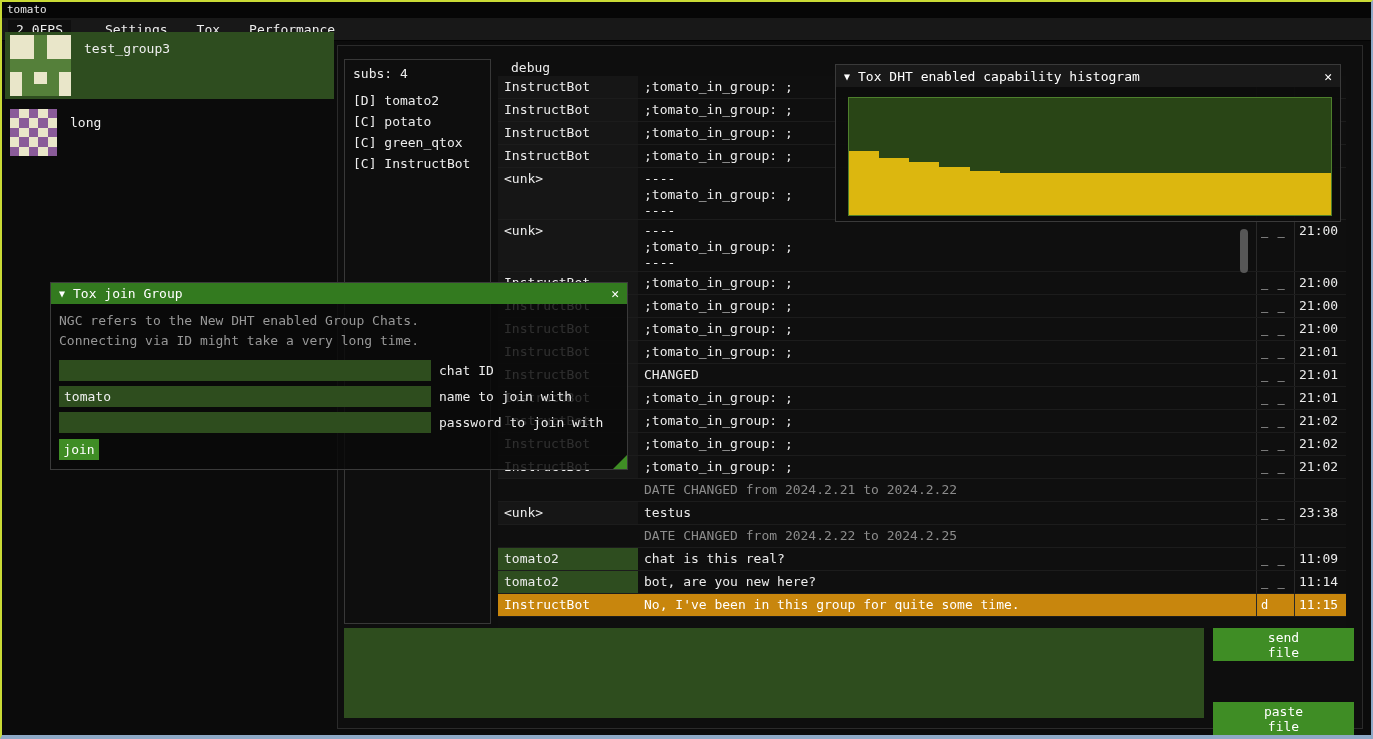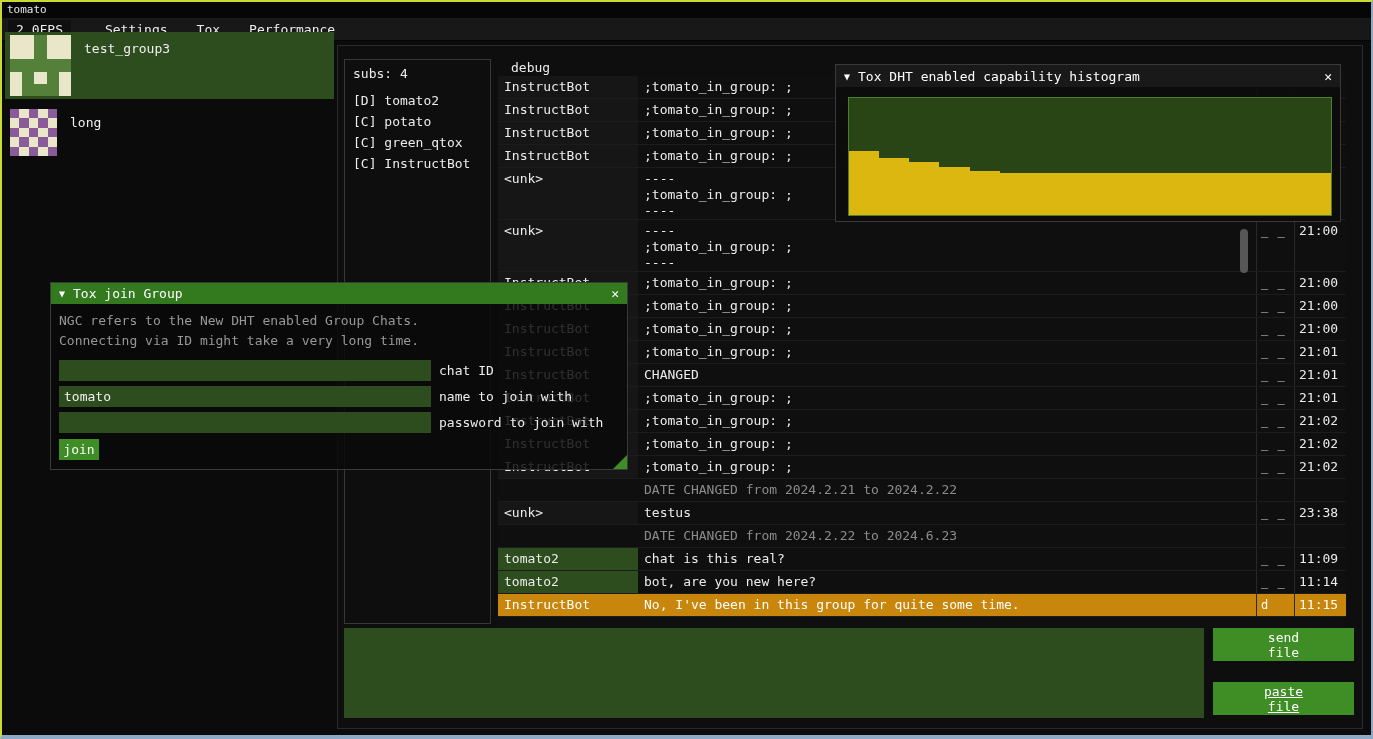--- a/index.html
+++ b/index.html
@@ -45,21 +45,21 @@
   .cell.time { border-left: 1px solid #292929; padding-left: 4px; white-space: nowrap; }
   .msg-row.highlight .cell { background: var(--highlight-orange, #c8860d); color: #fff; }
   .date-row .cell { color: #8c8c8c; }
   .date-row .cell.name { background: transparent; }
 
   .composer-input { position: absolute; left: 6px; top: 582px; width: 860px; height: 90px; background: var(--frame-green, #2e4d1e); cursor: text; }
   .file-btn { position: absolute; left: 875px; width: 141px; height: 33px; background: var(--accent-green, #3f8d25);
               color: #fff; border: none; font: inherit; white-space: pre-line; line-height: 15px;
               display: flex; align-items: center; justify-content: center; text-align: center; cursor: default; }
   .file-btn.send { top: 582px; }
-  .file-btn.paste { top: 636px; text-decoration: underline; }
+  .file-btn.paste { top: 656px; }
 
   .scroll-grab { position: absolute; left: 1238px; top: 227px; width: 8px; height: 44px; background: #575757; border-radius: 4px; z-index: 5; }
 
   
   .float-window { position: absolute; border: 1px solid #3a3a3a; }
   .float-title { display: flex; align-items: center; gap: 8px; padding: 0 8px; color: #fff; cursor: default; }
   .float-title .collapse { font-size: 10px; }
   .float-title .ft-text { flex: 1; white-space: nowrap; }
   .float-title .close { font-size: 13px; }
 
@@ -277,21 +277,21 @@
     <div class="cell time"></div>
   </div>
         <div class="msg-row">
     <div class="cell name">&lt;unk&gt;</div>
     <div class="cell text">testus</div>
     <div class="cell flags">_ _</div>
     <div class="cell time">23:38</div>
   </div>
         <div class="msg-row date-row">
     <div class="cell name"></div>
-    <div class="cell text">DATE CHANGED from 2024.2.22 to 2024.6.23</div>
+    <div class="cell text">DATE CHANGED from 2024.2.22 to 2024.2.25</div>
     <div class="cell flags"></div>
     <div class="cell time"></div>
   </div>
         <div class="msg-row">
     <div class="cell name green-name">tomato2</div>
     <div class="cell text">chat is this real?</div>
     <div class="cell flags">_ _</div>
     <div class="cell time">11:09</div>
   </div>
         <div class="msg-row">

